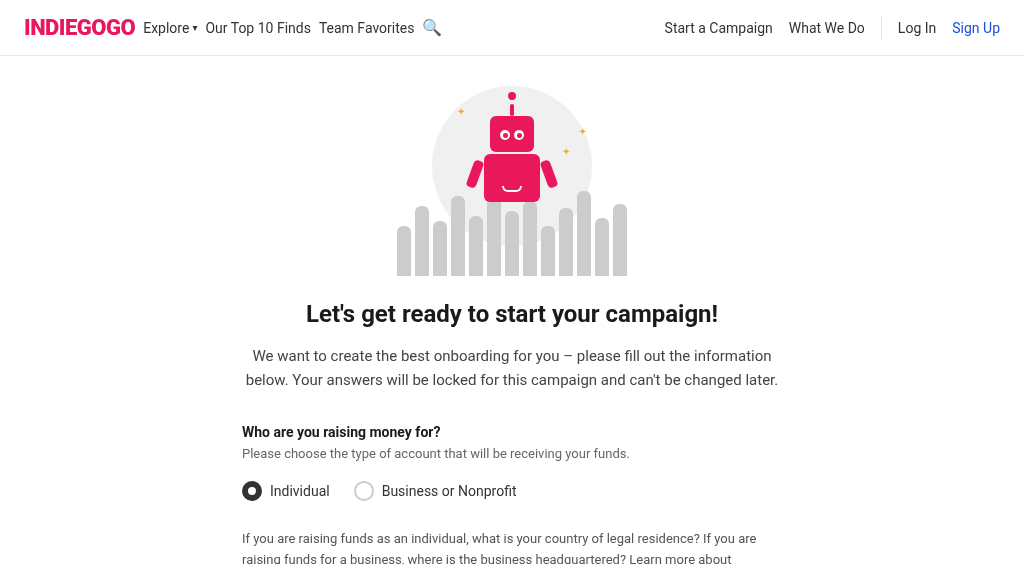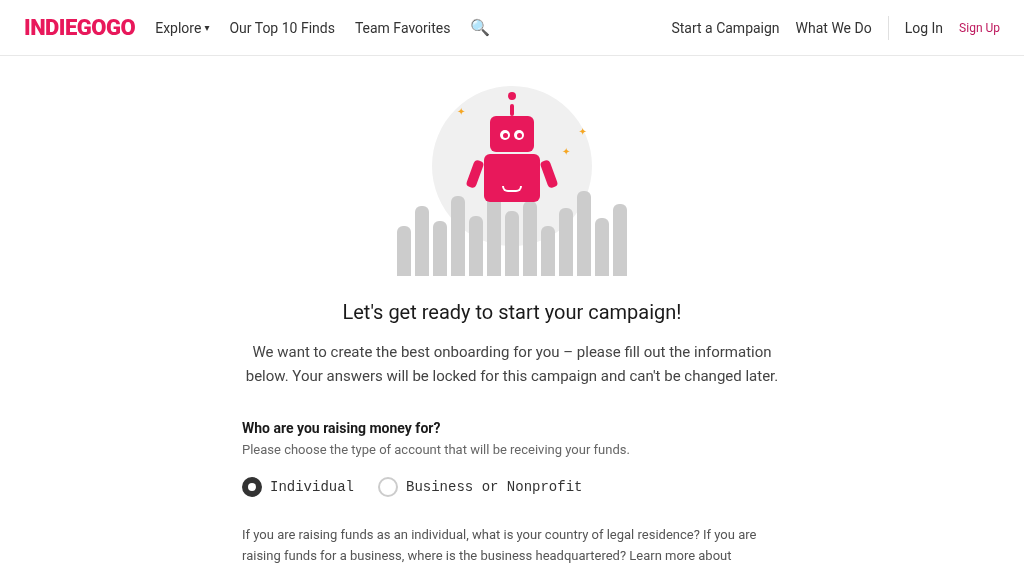--- a/index.html
+++ b/index.html
@@ -3,28 +3,28 @@
   <meta charset="utf-8">
   <style>
     * { margin: 0; padding: 0; box-sizing: border-box; }
     body { font-family: -apple-system, BlinkMacSystemFont, 'Segoe UI', Roboto, sans-serif; font-size: 14px; color: #333; background: #fff; }
 
     
     .navbar {
       display: flex; align-items: center; justify-content: space-between;
       padding: 0 24px; height: 56px; border-bottom: 1px solid #e8e8e8;
     }
-    .navbar-left { display: flex; align-items: center; gap: 20px; }
+    .navbar-left { display: flex; align-items: center; gap: 8px; }
     .navbar-right { display: flex; align-items: center; gap: 16px; }
     .logo { color: #e8185b; font-weight: 900; font-size: 22px; letter-spacing: -0.5px; text-transform: uppercase; }
     .nav-link { color: #333; text-decoration: none; font-size: 14px; cursor: pointer; }
     .nav-explore { display: flex; align-items: center; gap: 3px; }
     .nav-divider { width: 1px; height: 24px; background: #e0e0e0; }
     .btn-login { color: #333; text-decoration: none; font-size: 14px; cursor: pointer; }
-    .btn-signup { color: #be185d; text-decoration: none; font-size: 12px; cursor: pointer; }
+    .btn-signup { color: #1d4ed8; text-decoration: none; font-size: 14px; cursor: pointer; }
     .search-icon { cursor: pointer; font-size: 16px; color: #555; }
 
     
     .main-content { max-width: 760px; margin: 0 auto; padding: 20px 20px 40px; }
 
     
     .illustration-area {
       display: flex; justify-content: center; align-items: center;
       margin-bottom: 24px; position: relative; height: 200px;
     }
@@ -76,30 +76,30 @@
     .robot-arm {
       width: 10px; height: 28px; background: #e8185b; border-radius: 4px;
       position: absolute; top: 6px;
     }
     .robot-arm.left { left: -14px; transform: rotate(20deg); }
     .robot-arm.right { right: -14px; transform: rotate(-20deg); }
     .star { position: absolute; color: #f5a623; font-size: 10px; }
 
     
     .hero-section { text-align: center; margin-bottom: 32px; }
-    .hero-title { font-size: 20px; font-weight: 400; color: #1a1a1a; margin-bottom: 16px; margin-top: 23px; }
+    .hero-title { font-size: 24px; font-weight: 700; color: #1a1a1a; margin-bottom: 16px; margin-top: 23px; }
     .hero-subtitle { font-size: 15px; color: #444; line-height: 1.6; max-width: 540px; margin: 0 auto; }
     .hero-subtitle strong { font-weight: 400; }
 
     
     .form-section { max-width: 540px; margin: 0 auto; }
     .question-block { margin-bottom: 28px; }
     .question-label { font-size: 14px; font-weight: 700; color: #1a1a1a; margin-bottom: 6px; }
     .question-hint { font-size: 13px; color: #666; margin-bottom: 20px; }
-    .radio-group { display: flex; align-items: flex-start; gap: 24px; font-family: Liberation Mono, monospace; }
+    .radio-group { display: flex; align-items: flex-start; gap: 24px; }
     .radio-option { display: flex; align-items: center; gap: 8px; cursor: pointer; font-size: 14px; color: #333; }
     .radio-outer {
       width: 20px; height: 20px; border-radius: 50%; border: 2px solid #ccc;
       display: flex; align-items: center; justify-content: center; flex-shrink: 0;
     }
     .radio-outer.selected { border-color: #333; background: #333; }
     .radio-inner {
       width: 8px; height: 8px; border-radius: 50%; background: white;
     }
     .radio-outer.unselected { border-color: #ccc; }

